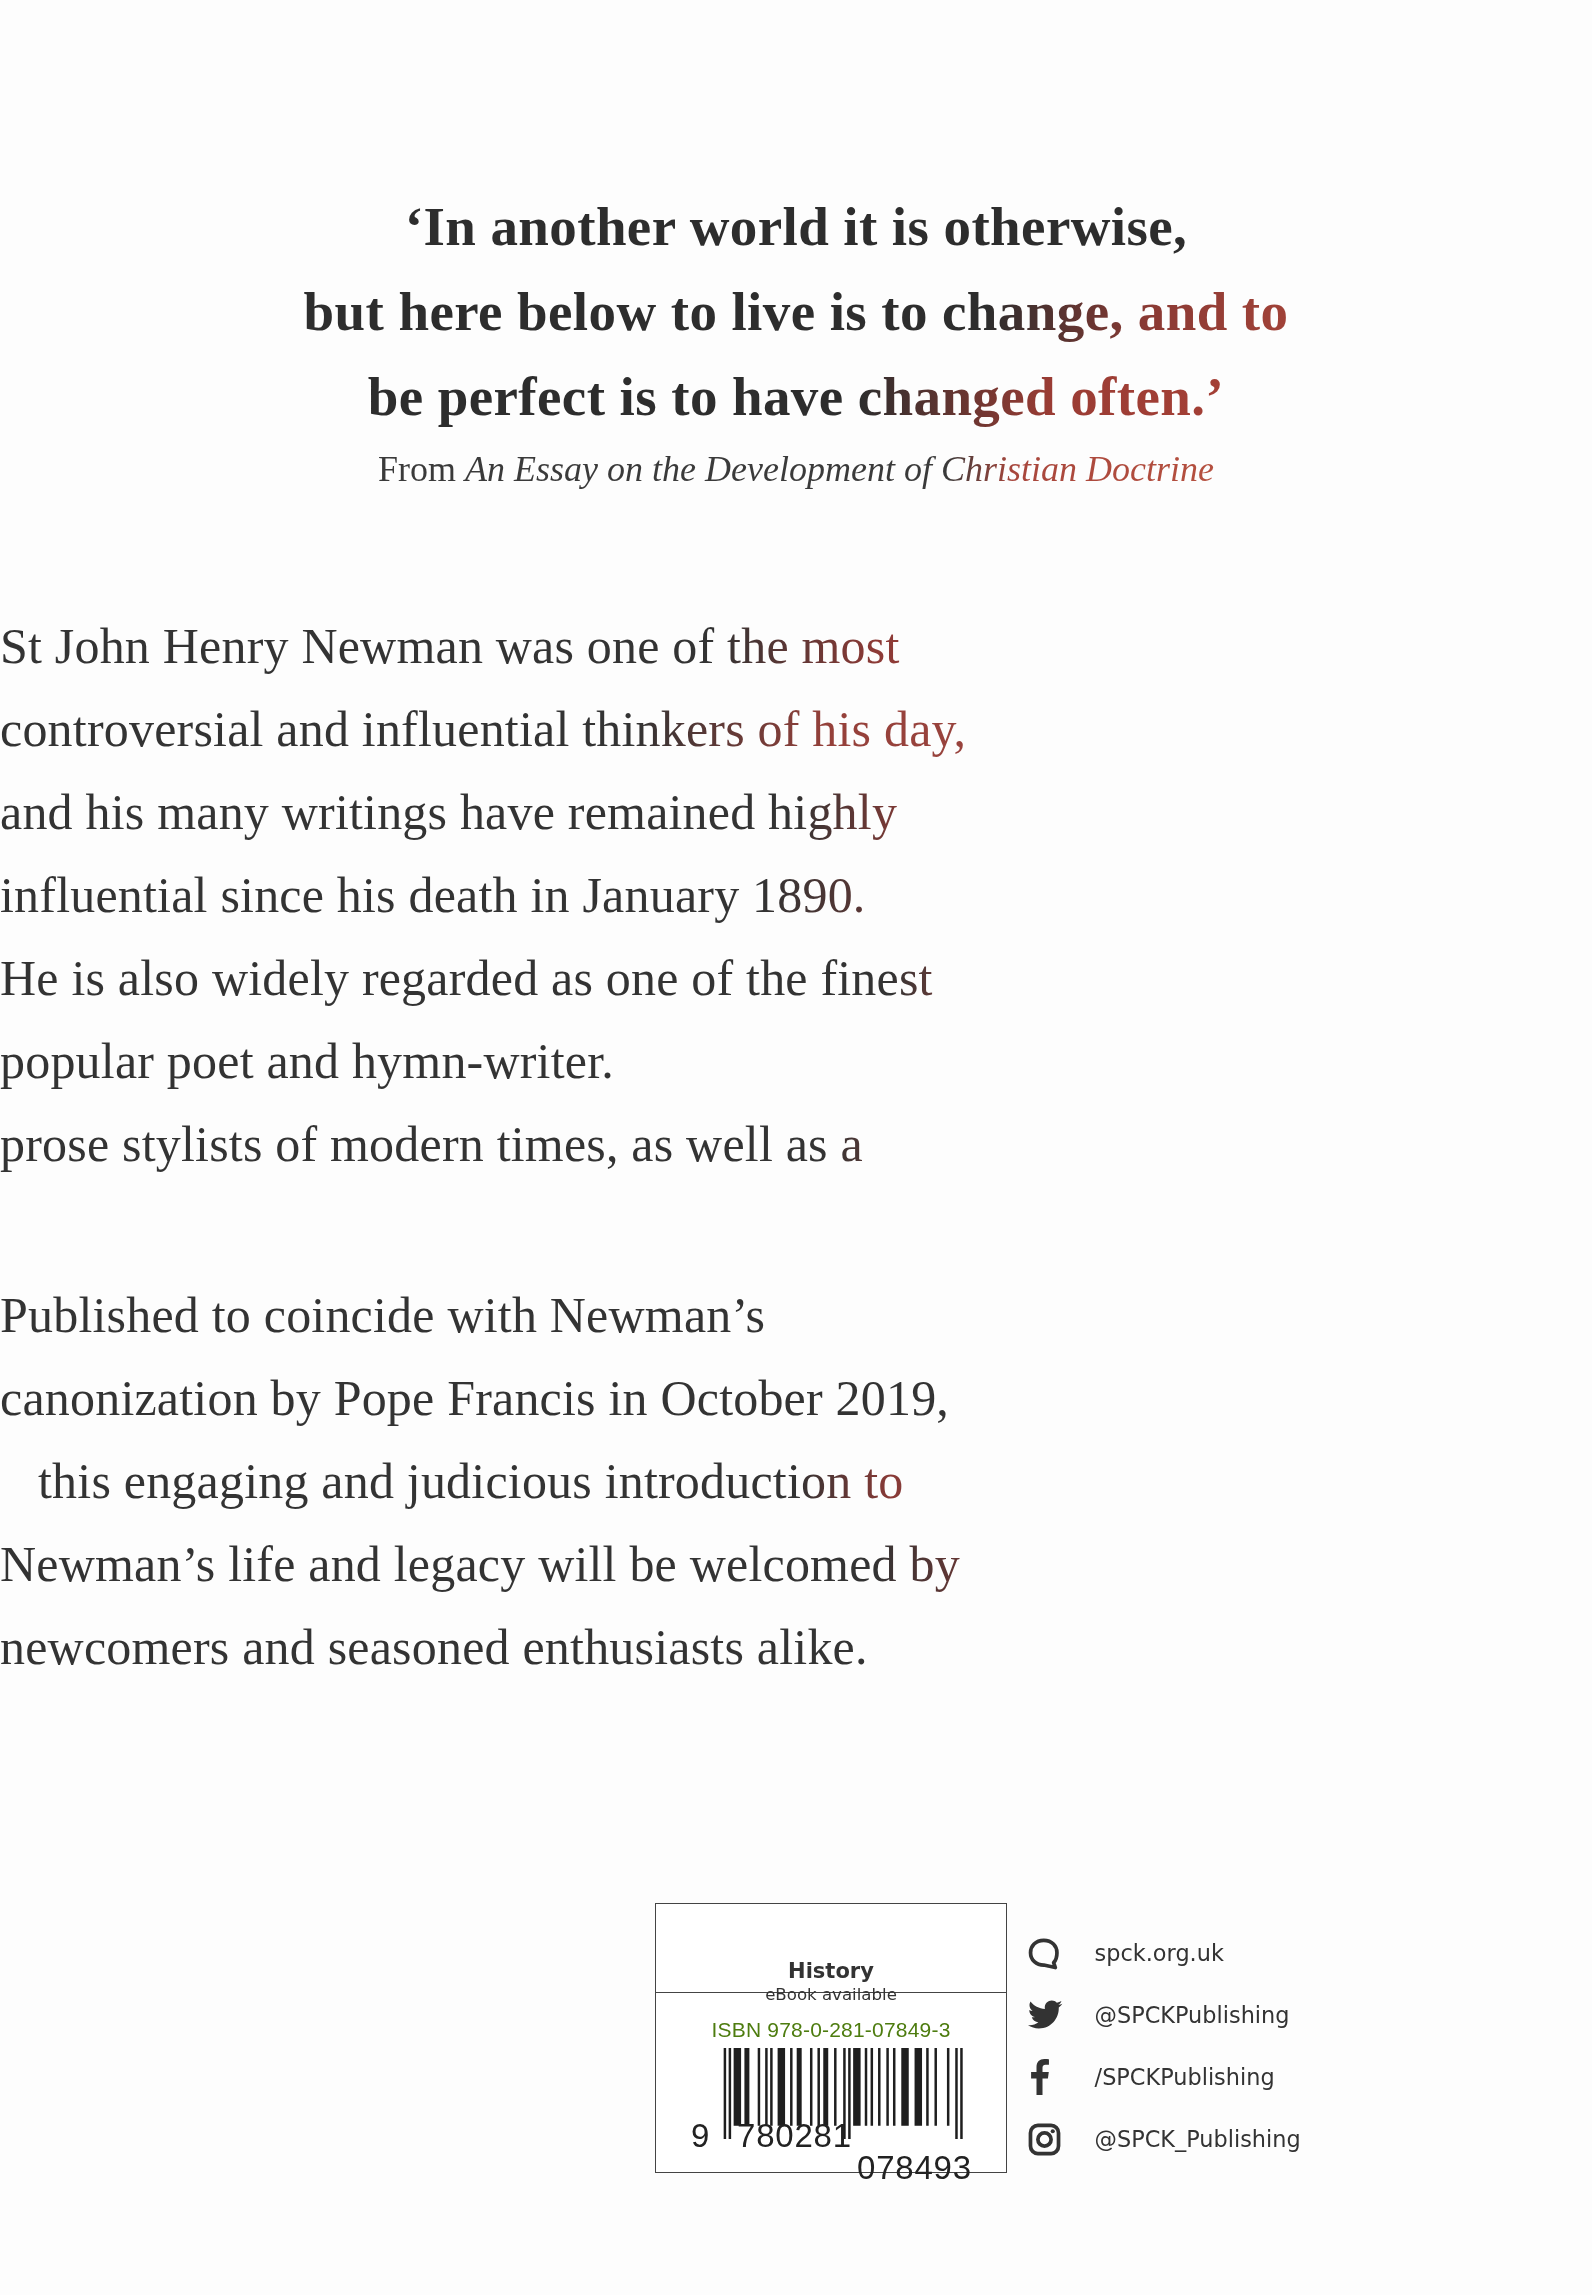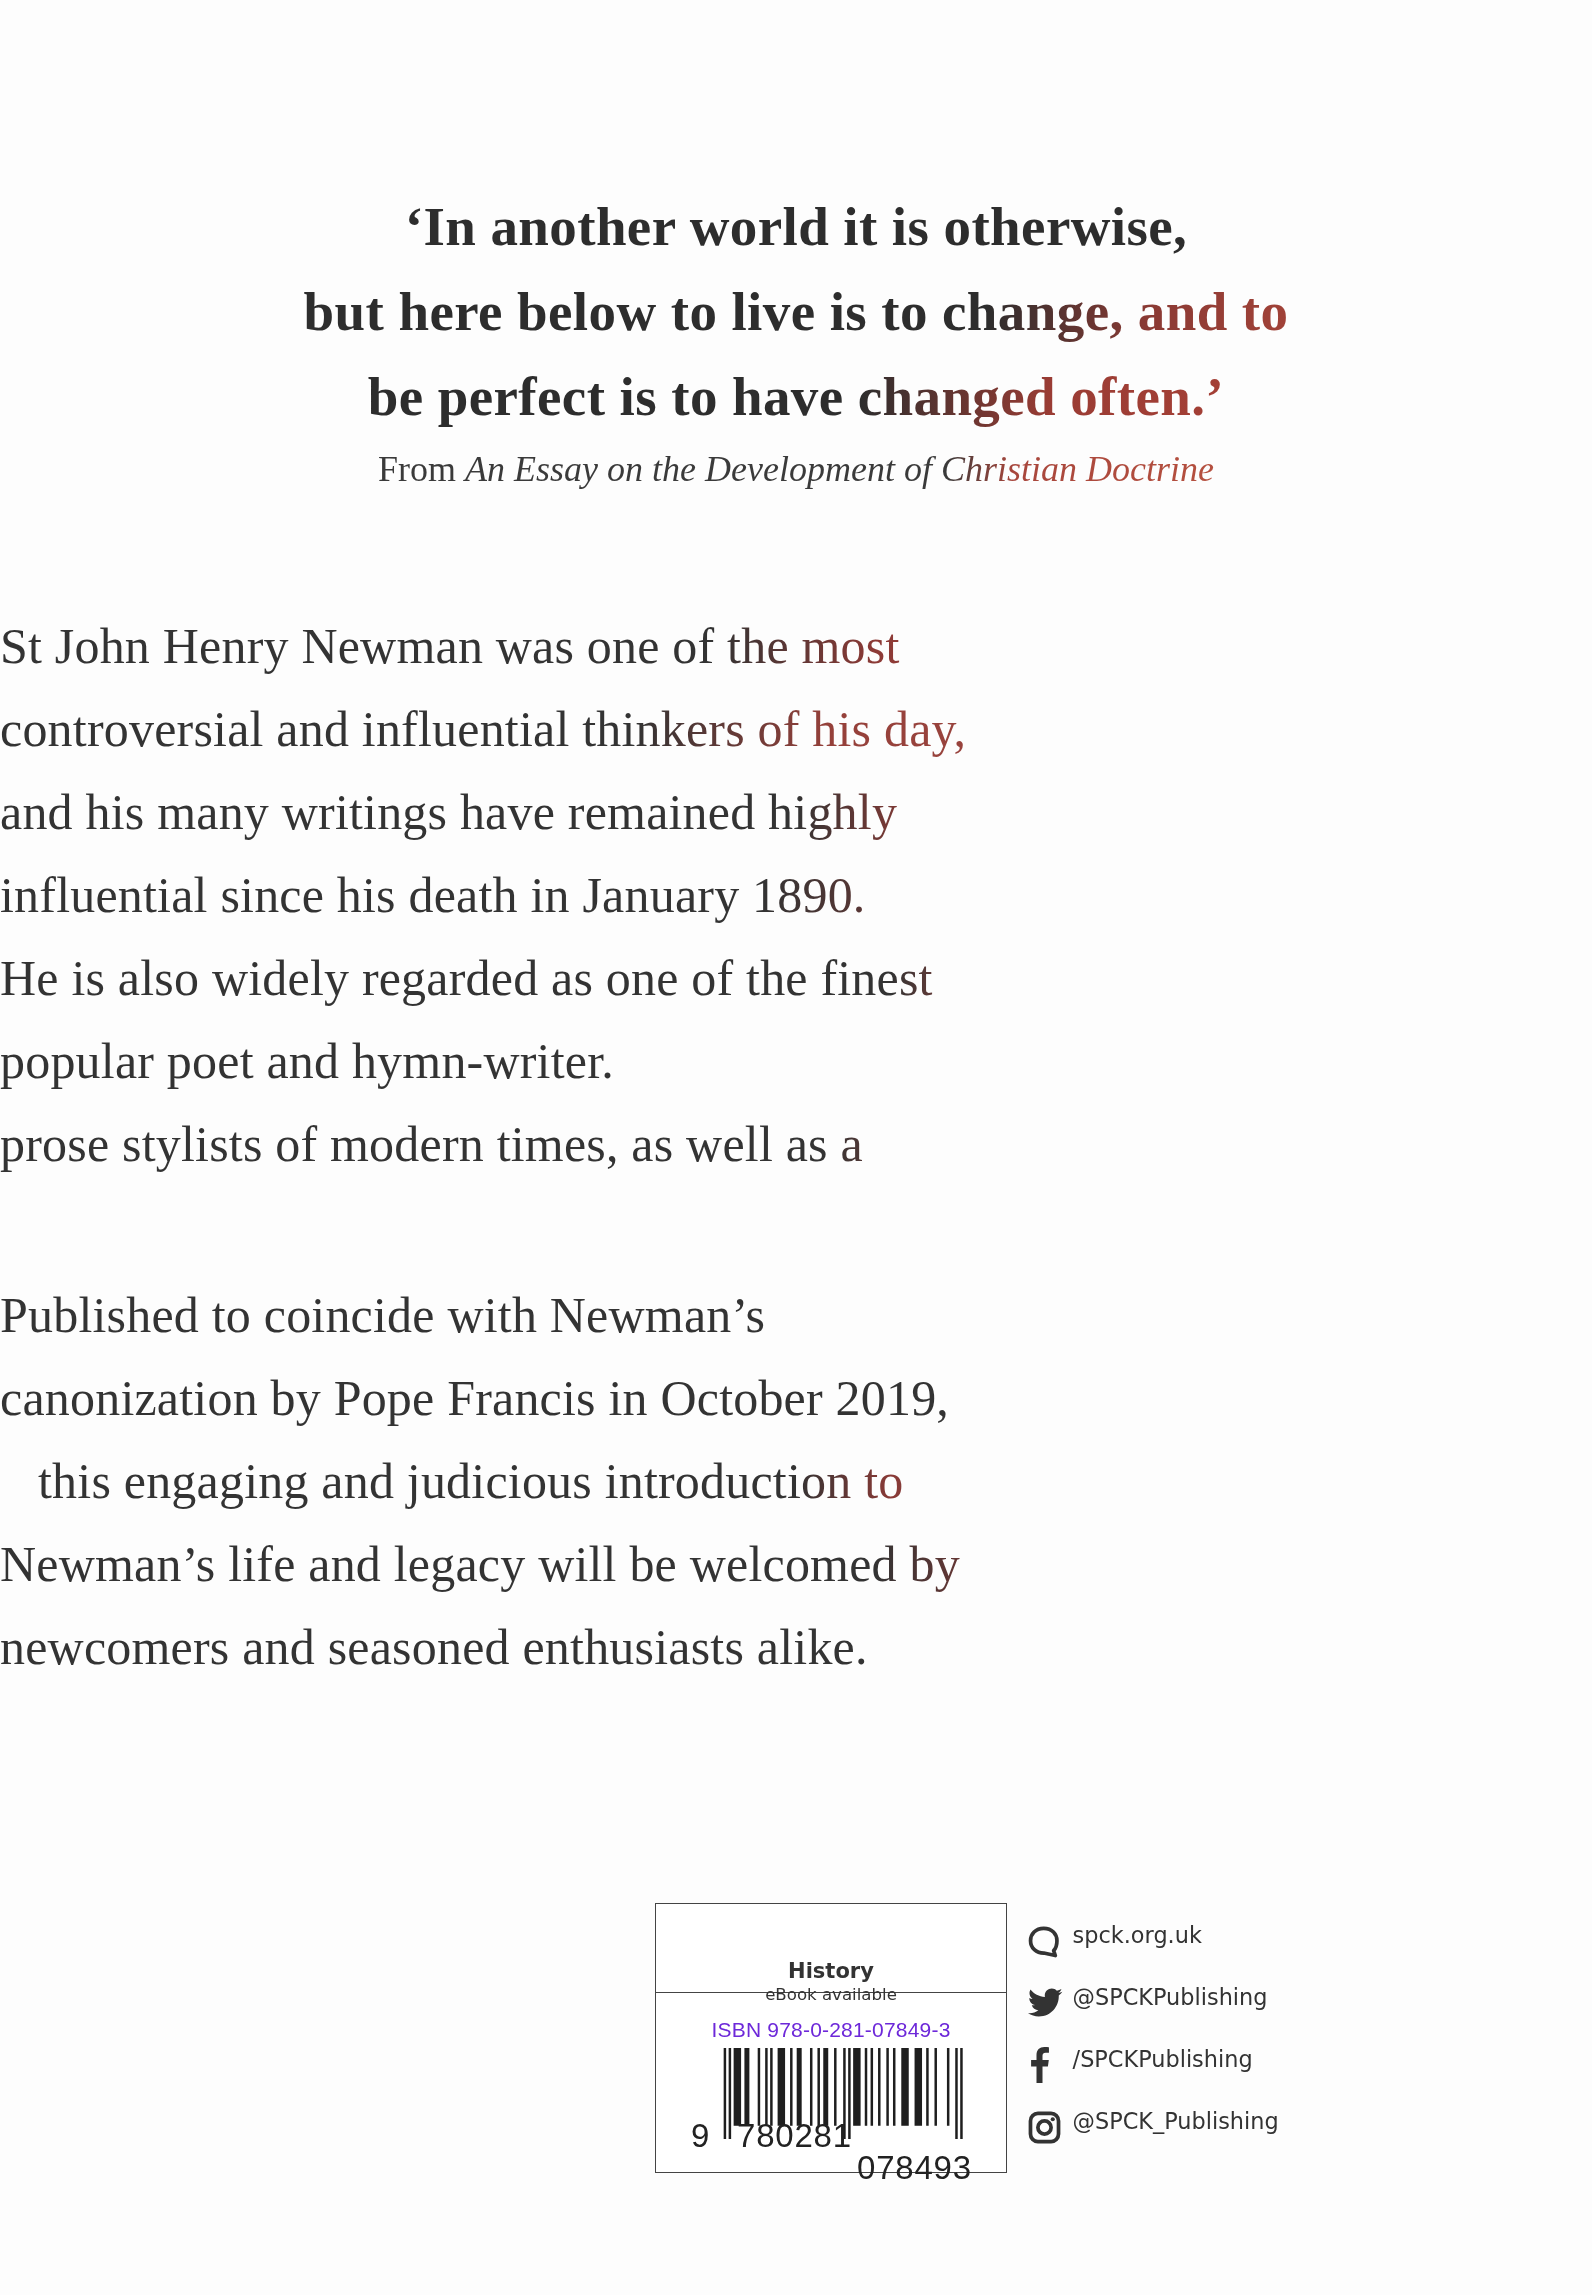--- a/index.html
+++ b/index.html
@@ -95,44 +95,45 @@
     display: block; font-weight: bold; font-size: 21px; line-height: 25px; color: #333;
     font-family: "DejaVu Sans", sans-serif;
     margin-top: 37px;
   }
   .bb-ebook {
     display: block; font-size: 16.6px; line-height: 21.6px; color: #333;
     font-family: "DejaVu Sans", sans-serif;
   }
   .bb-isbn {
     position: absolute; left: 0; width: 100%; top: 114px;
-    text-align: center; font-size: 21px; line-height: 23px; color: #6d28d9;
+    text-align: center; font-size: 21px; line-height: 23px; color: #4d7c0f;
     letter-spacing: 0.2px;
   }
   .bars {
     position: absolute; left: 66px; top: 144px; width: 249px; height: 91px;
   }
   .bar-digits {
     position: absolute; left: 0; top: 214px; width: 100%;
     font-size: 33px; line-height: 36px; color: #222;
   }
   .bd-first { position: absolute; left: 35px; }
   .bd-left  { position: absolute; left: 81px; letter-spacing: 0.8px; }
   .bd-right { position: absolute; left: 201px; letter-spacing: 0.8px; margin-top: 32px; }
 
   
   .social {
     position: absolute; left: 1028px; top: 1922px;
     font-family: "DejaVu Sans", sans-serif;
     color: #333;
   }
   .social-item {
-    display: flex; 
+    display: flex; align-items: center;
     height: 62px;
     font-size: 22.4px;
+    gap: 22px;
   }
   .social-icon {
     width: 38px; height: 38px; display: inline-flex; align-items: center; justify-content: flex-start;
     margin-right: 6.6px;
   }
   .social-item a { color: #333; text-decoration: none; }
 </style>
 </head>
 <body>
 

